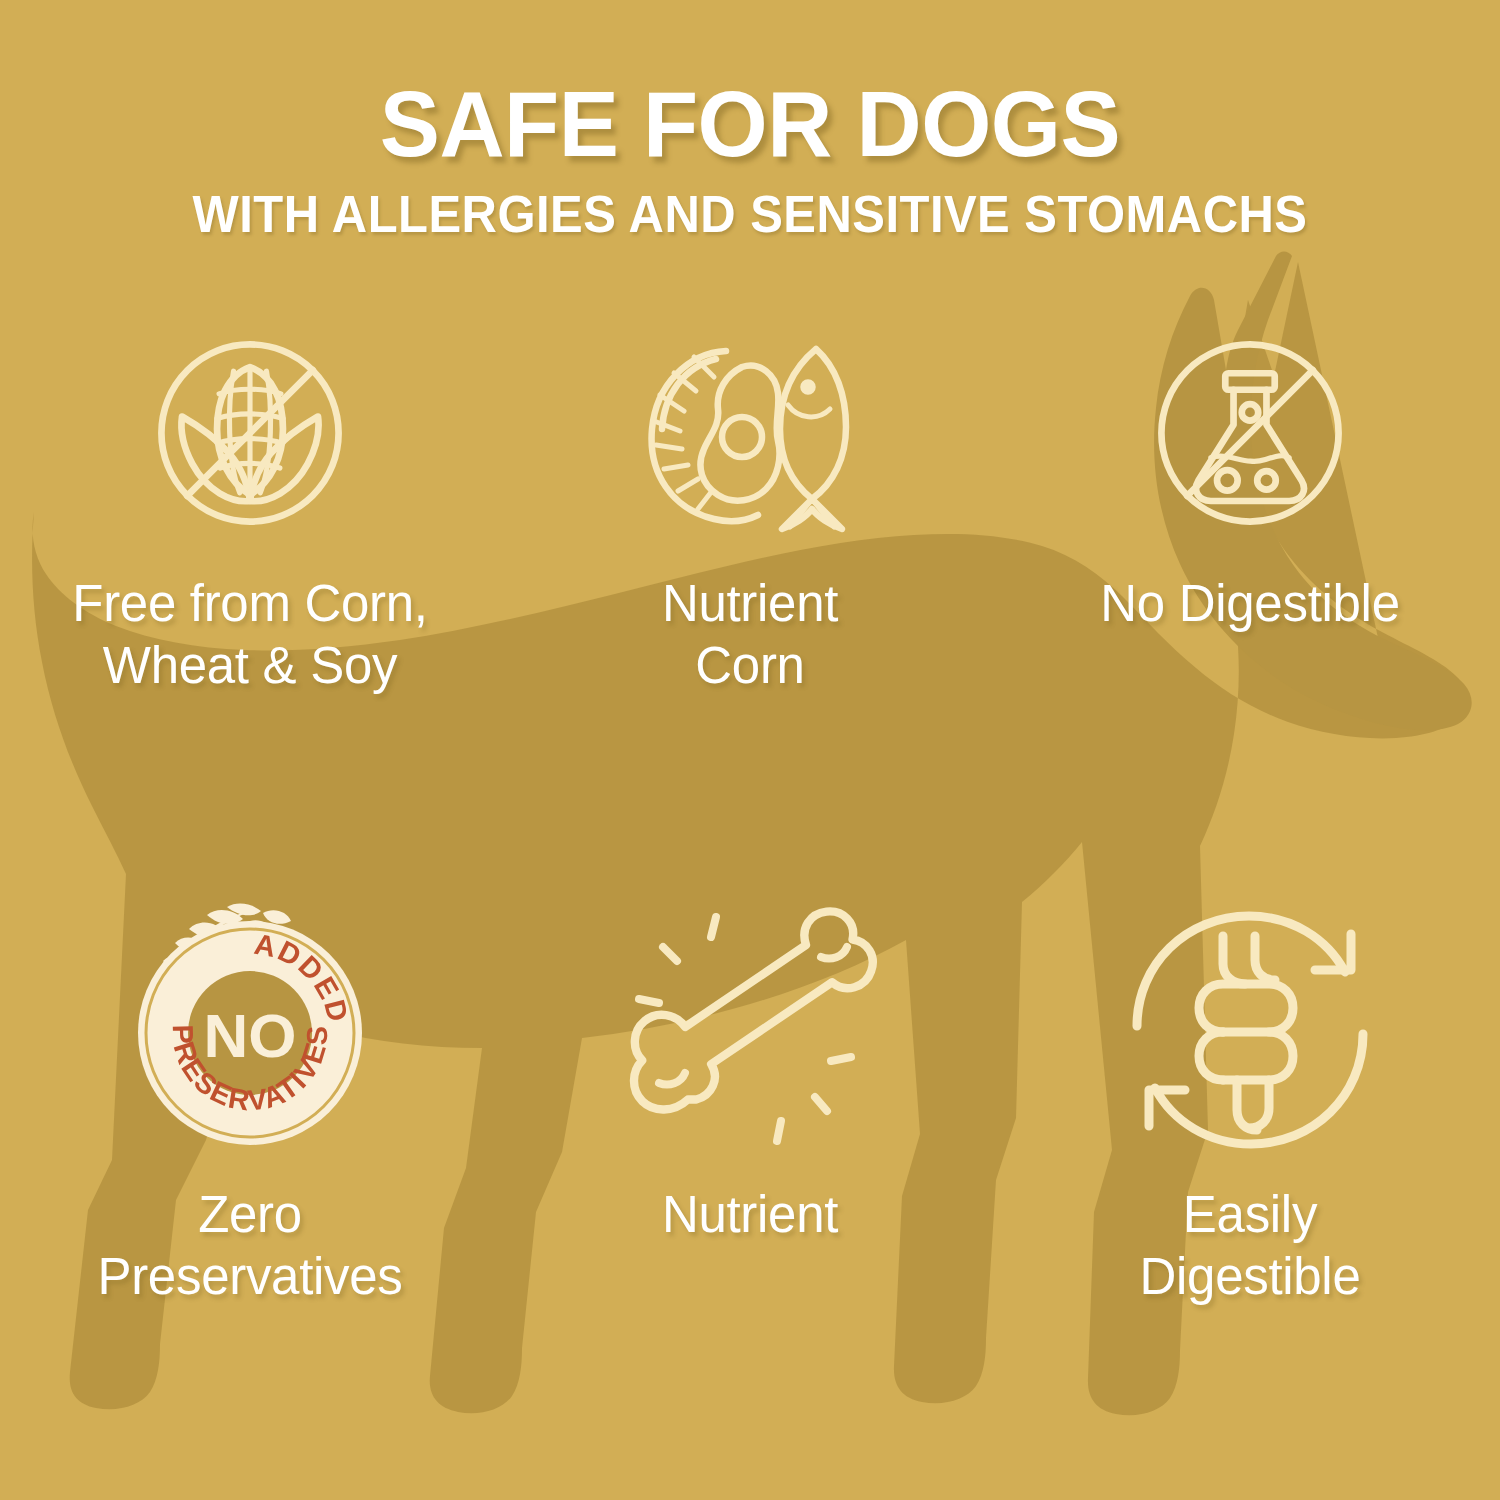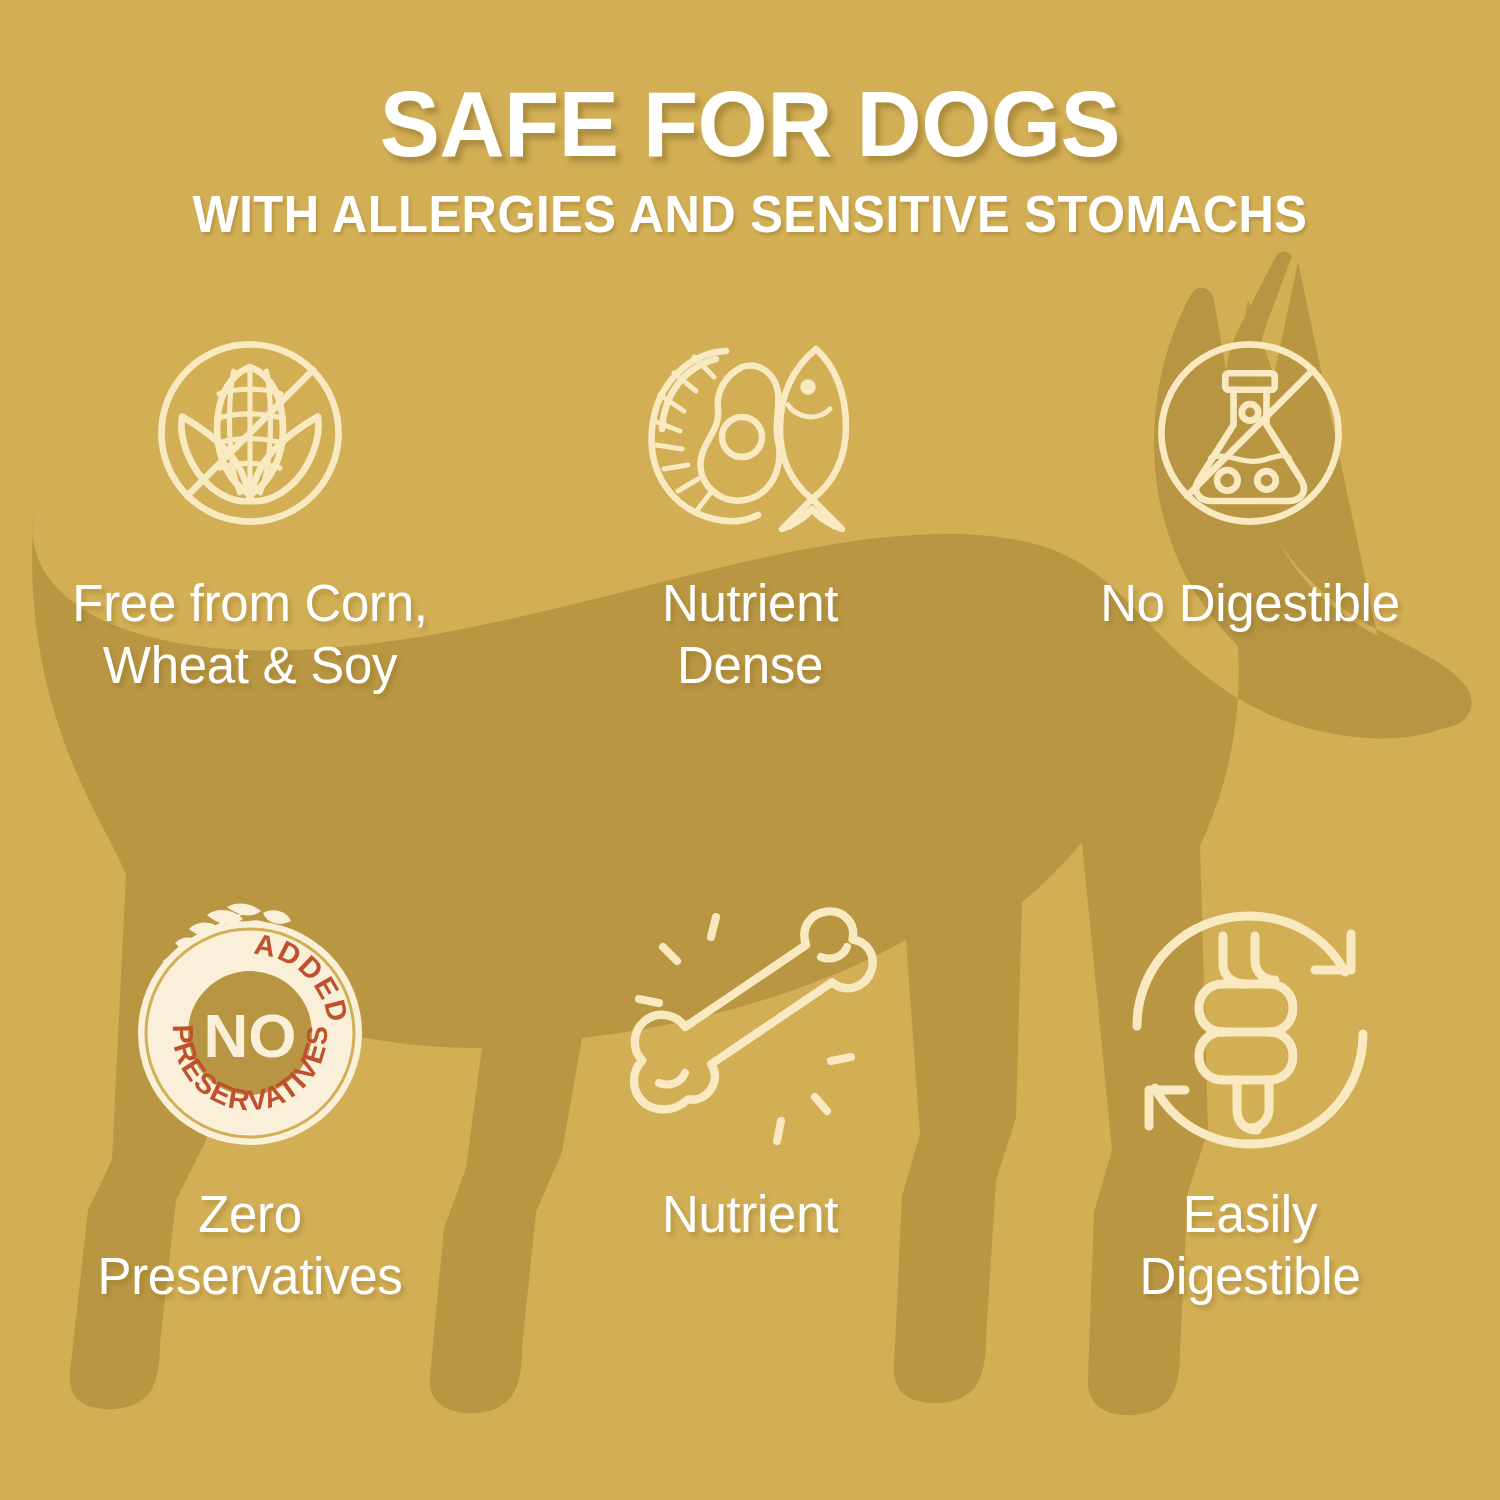--- a/index.html
+++ b/index.html
@@ -250,21 +250,21 @@
             <path d="M158 72 C168 86 188 88 200 76" stroke-width="5"></path>
 
             <path d="M182 166 L152 196 C164 192 176 184 182 176 C188 184 200 192 212 196 L182 166 Z"></path>
             <path d="M182 166 L160 194" stroke-width="5"></path>
             <path d="M182 166 L204 194" stroke-width="5"></path>
           </g>
         </svg>
       </div>
       <div class="f-label">
         <div>Nutrient</div>
-        <div>Dense</div>
+        <div>Corn</div>
       </div>
     </div>
 
     <div class="feature">
       <div class="icon-wrap">
         <svg width="206" height="206" viewBox="0 0 200 200">
           <g fill="none" stroke="#F8E9C0" stroke-width="6.5" stroke-linecap="round" stroke-linejoin="round">
             <circle cx="100" cy="100" r="86"></circle>
             <line x1="161" y1="39" x2="39" y2="161"></line>
 

